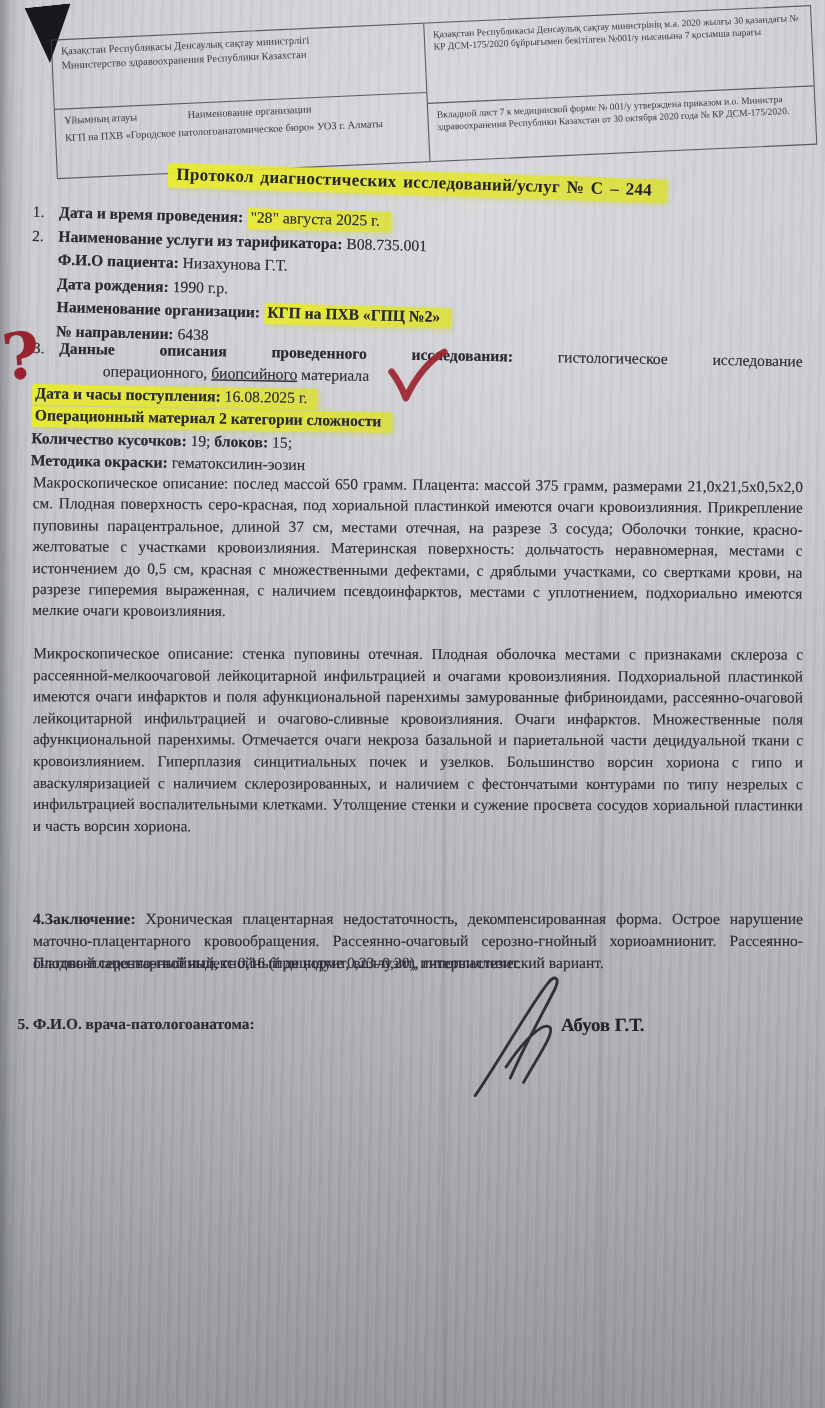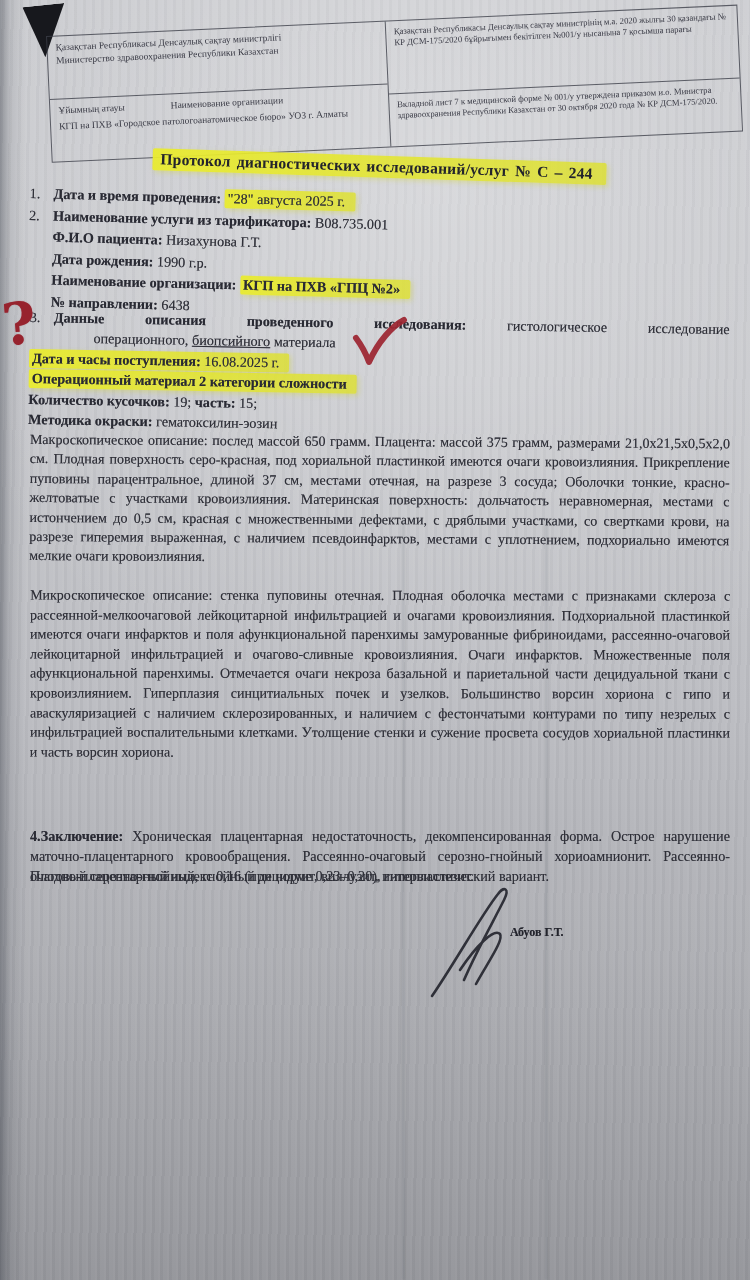--- a/index.html
+++ b/index.html
@@ -62,21 +62,21 @@
   .sec-i3{top:307px;transform:rotate(1.0deg);transform-origin:0 0;line-height:20.4px;}
   .i3l1{text-align:justify;text-align-last:justify;}
   .i3l2{margin-left:64px;}
   .sec-macro{top:430px;transform:rotate(0.35deg);transform-origin:0 0;line-height:19.4px;font-size:14px;}
   .sec-micro{top:586px;line-height:19.6px;font-size:14px;transform:rotate(0.1deg);}
   .sec-concl{top:787px;line-height:19.8px;margin-top:40px;}
   .sec-index{top:866px;}
   .sec-sign{top:912px;left:16px;height:120px;}
   .sign-label{position:absolute;left:0;top:10px;font-weight:bold;font-size:14px;color:#2b2c35;}
   .sign-svg{position:absolute;left:408px;top:-28px;}
-  .sign-name{position:absolute;left:494px;top:10px;font-weight:bold;font-size:12px;color:#23242c;}
+  .sign-name{position:absolute;left:494px;top:10px;font-weight:bold;font-size:17px;color:#23242c;}
   
   .qmark{
     position:absolute;left:2px;top:295px;font-size:58px;line-height:58px;font-weight:bold;
     color:#97232e;transform:rotate(-5deg);font-family:"DejaVu Serif",serif;
     text-shadow:0 0 1px rgba(150,30,45,0.6);
   }
   .checkmark{position:absolute;left:348px;top:316px;}
 </style>
 </head>
 <body>
@@ -151,41 +151,42 @@
     <div>
       <span class="hl"><b>Дата и часы поступления:</b>
       <span>16.08.2025 г.</span></span>
     </div>
     <div>
       <b class="hl">Операционный материал 2 категории сложности</b>
     </div>
     <div>
       <b>Количество кусочков:</b>
       <span>19;</span>
-      <b>часть:</b>
+      <b>блоков:</b>
       <span>15;</span>
     </div>
     <div>
       <b>Методика окраски:</b>
       <span>гематоксилин-эозин</span>
     </div>
   </div>
 
   <div class="sec sec-macro just">Макроскопическое описание: послед массой 650 грамм. Плацента: массой 375 грамм, размерами 21,0х21,5х0,5х2,0 см. Плодная поверхность серо-красная, под хориальной пластинкой имеются очаги кровоизлияния. Прикрепление пуповины парацентральное, длиной 37 см, местами отечная, на разрезе 3 сосуда; Оболочки тонкие, красно-желтоватые с участками кровоизлияния. Материнская поверхность: дольчатость неравномерная, местами с истончением до 0,5 см, красная с множественными дефектами, с дряблыми участками, со свертками крови, на разрезе гиперемия выраженная, с наличием псевдоинфарктов, местами с уплотнением, подхориально имеются мелкие очаги кровоизлияния.</div>
 
   <div class="sec sec-micro just">Микроскопическое описание: стенка пуповины отечная. Плодная оболочка местами с признаками склероза с рассеянной-мелкоочаговой лейкоцитарной инфильтрацией и очагами кровоизлияния. Подхориальной пластинкой имеются очаги инфарктов и поля афункциональной паренхимы замурованные фибриноидами, рассеянно-очаговой лейкоцитарной инфильтрацией и очагово-сливные кровоизлияния. Очаги инфарктов. Множественные поля афункциональной паренхимы. Отмечается очаги некроза базальной и париетальной части децидуальной ткани с кровоизлиянием. Гиперплазия синцитиальных почек и узелков. Большинство ворсин хориона с гипо и аваскуляризацией с наличием склерозированных, и наличием с фестончатыми контурами по типу незрелых с инфильтрацией воспалительными клетками. Утолщение стенки и сужение просвета сосудов хориальной пластинки и часть ворсин хориона.</div>
 
   <div class="sec sec-concl just">
     <b>4.Заключение:</b>
     <span>Хроническая плацентарная недостаточность, декомпенсированная форма. Острое нарушение маточно-плацентарного кровообращения. Рассеянно-очаговый серозно-гнойный хориоамнионит. Рассеянно-очаговый серозно-гнойный, гнойный децидуит, виллузит, интервиллезит.</span>
   </div>
 
   <div class="sec sec-index">Плодно-плацентарный индекс 0,16 (при норме 0,23–0,20), гипопластический вариант.</div>
 
   <div class="sec sec-sign">
+    <span class="sign-label">5. Ф.И.О. врача-патологоанатома:</span>
     <svg class="sign-svg" width="100" height="120" viewBox="0 0 100 120">
       <path d="M8 112 C30 80 58 30 74 10 C80 2 86 4 80 16 C70 36 52 68 40 96
                M36 86 C52 62 70 44 76 50 C80 56 64 78 52 100" fill="none" stroke="#1e1f28" stroke-width="2.6" stroke-linecap="round" opacity="0.88"></path>
     </svg>
     <span class="sign-name">Абуов Г.Т.</span>
   </div>
 
   <div class="qmark">?</div>
   <svg class="checkmark" width="64" height="56" viewBox="0 0 64 56">
     <path d="M8 22 C14 30 18 38 21 46 C30 26 44 10 56 4" fill="none" stroke="#9c2430" stroke-width="6" stroke-linecap="round" stroke-linejoin="round" opacity="0.92"></path>

